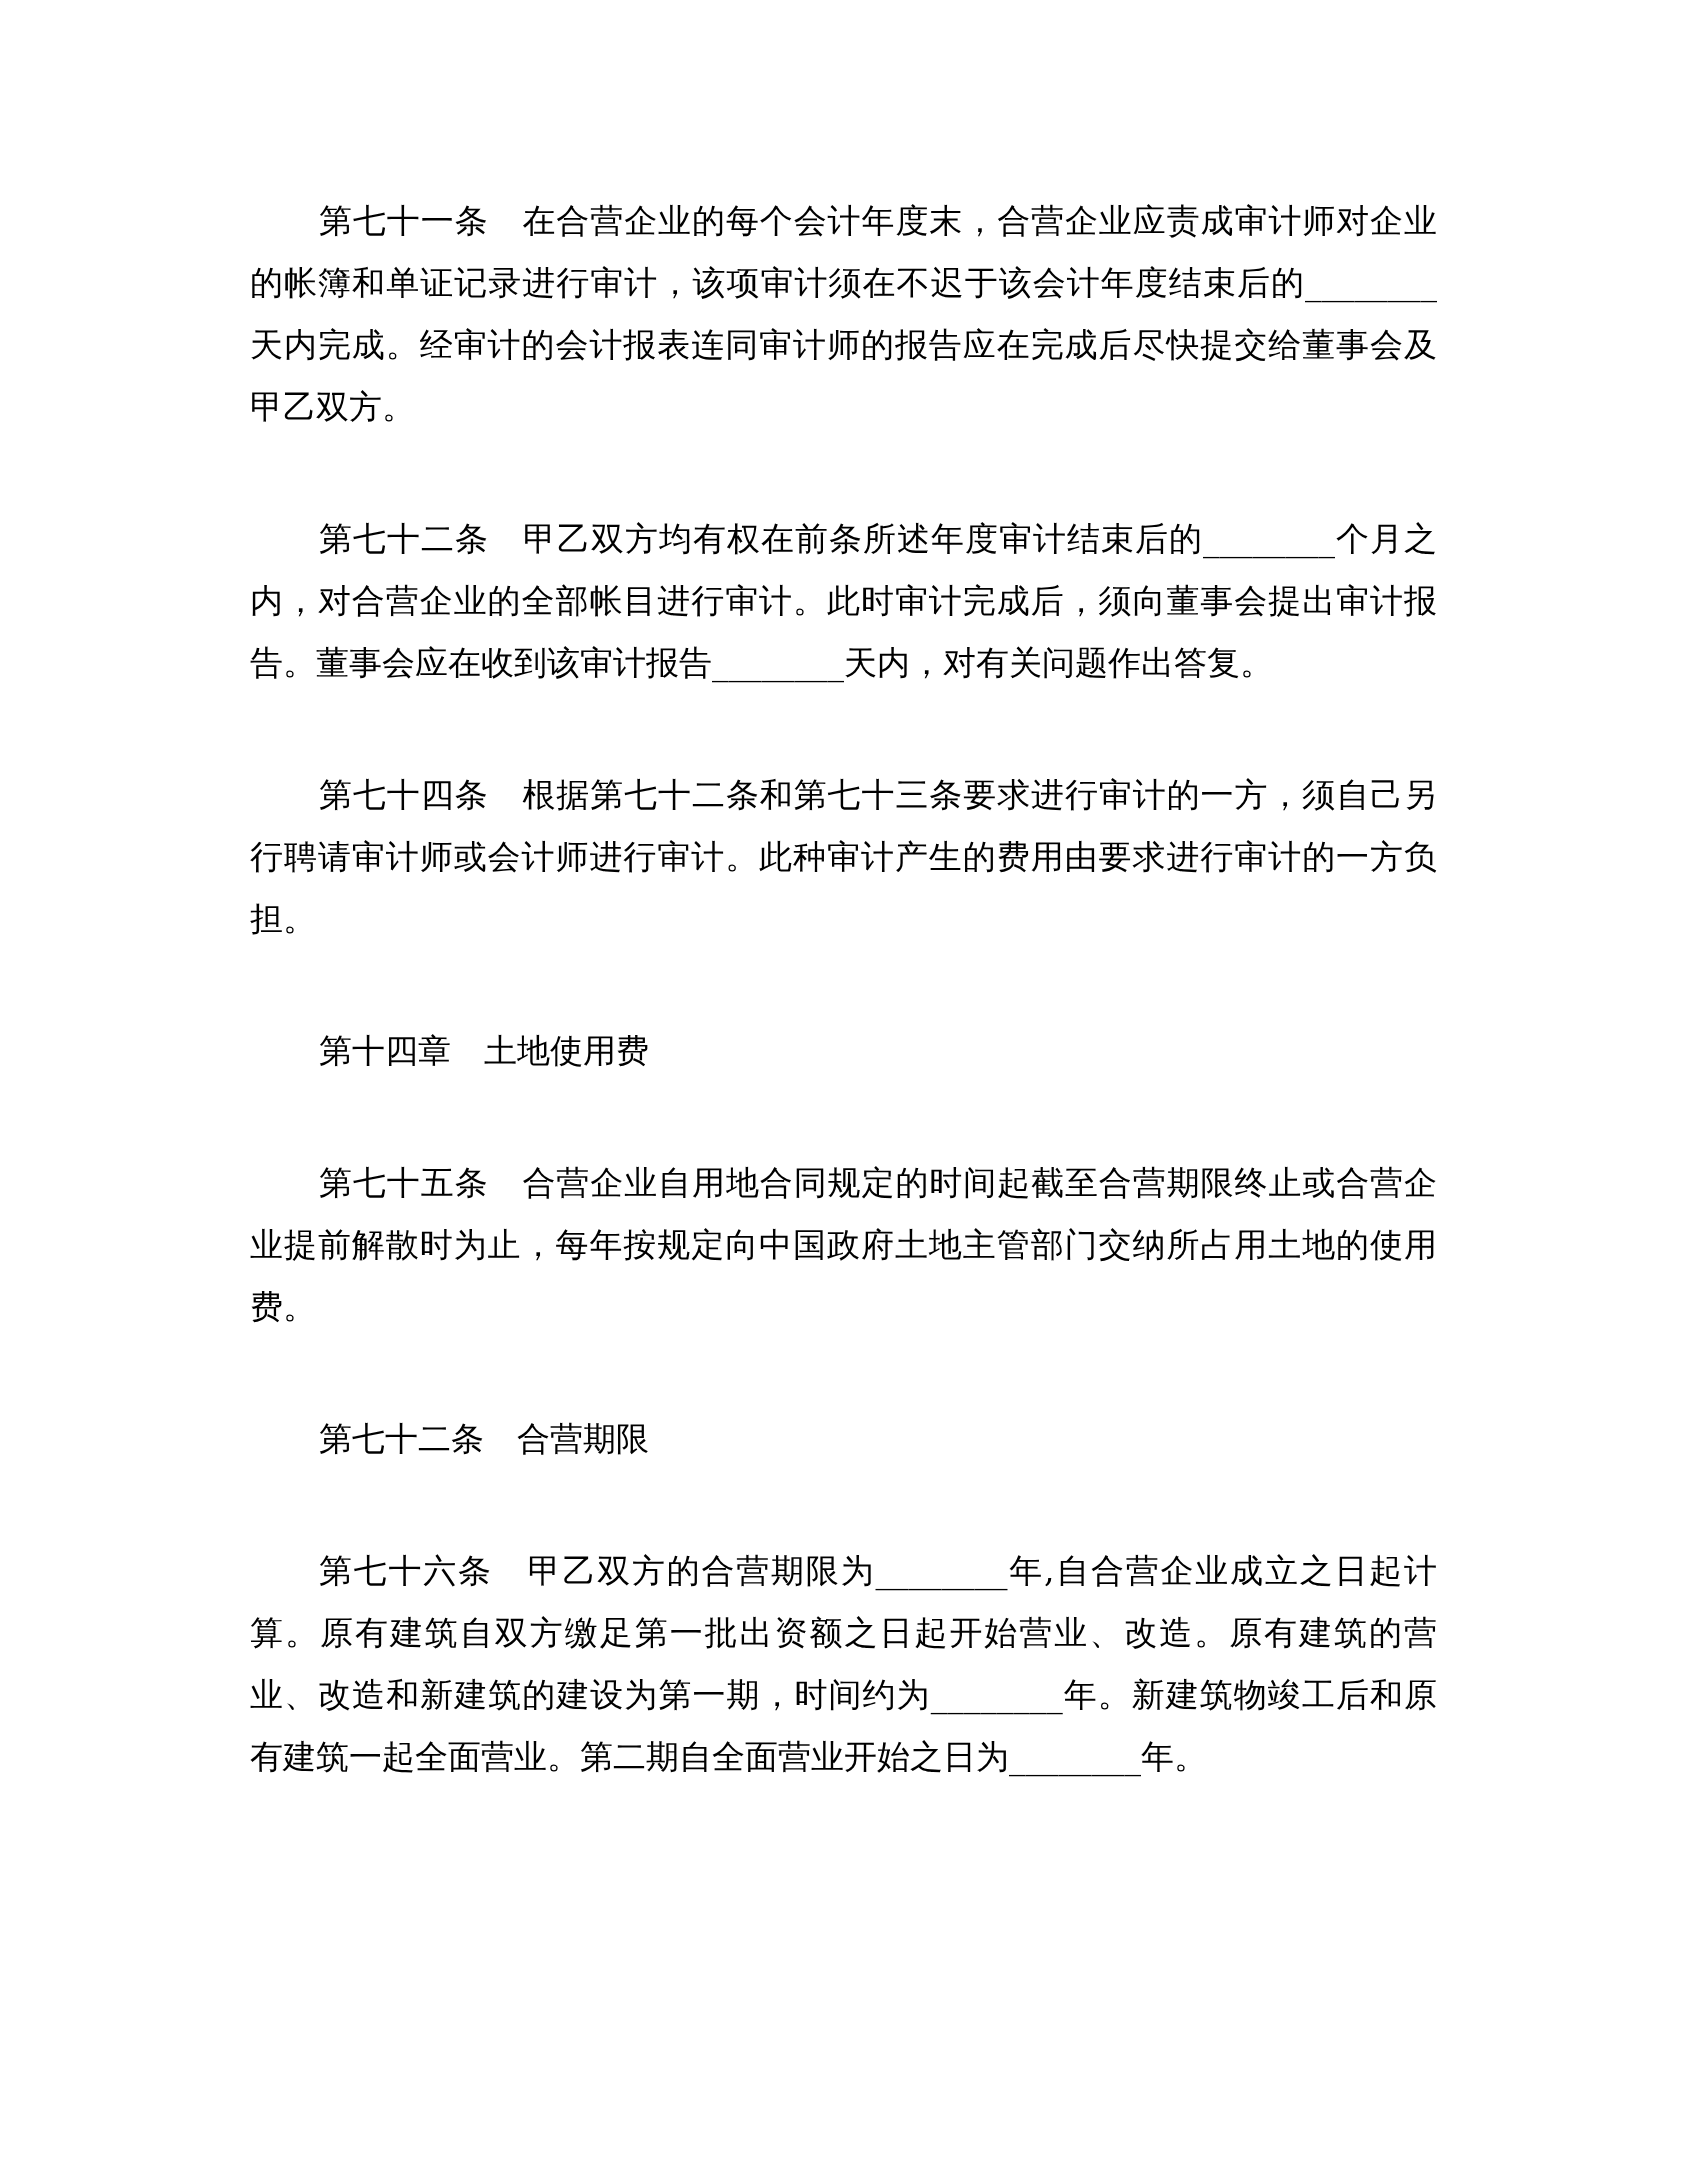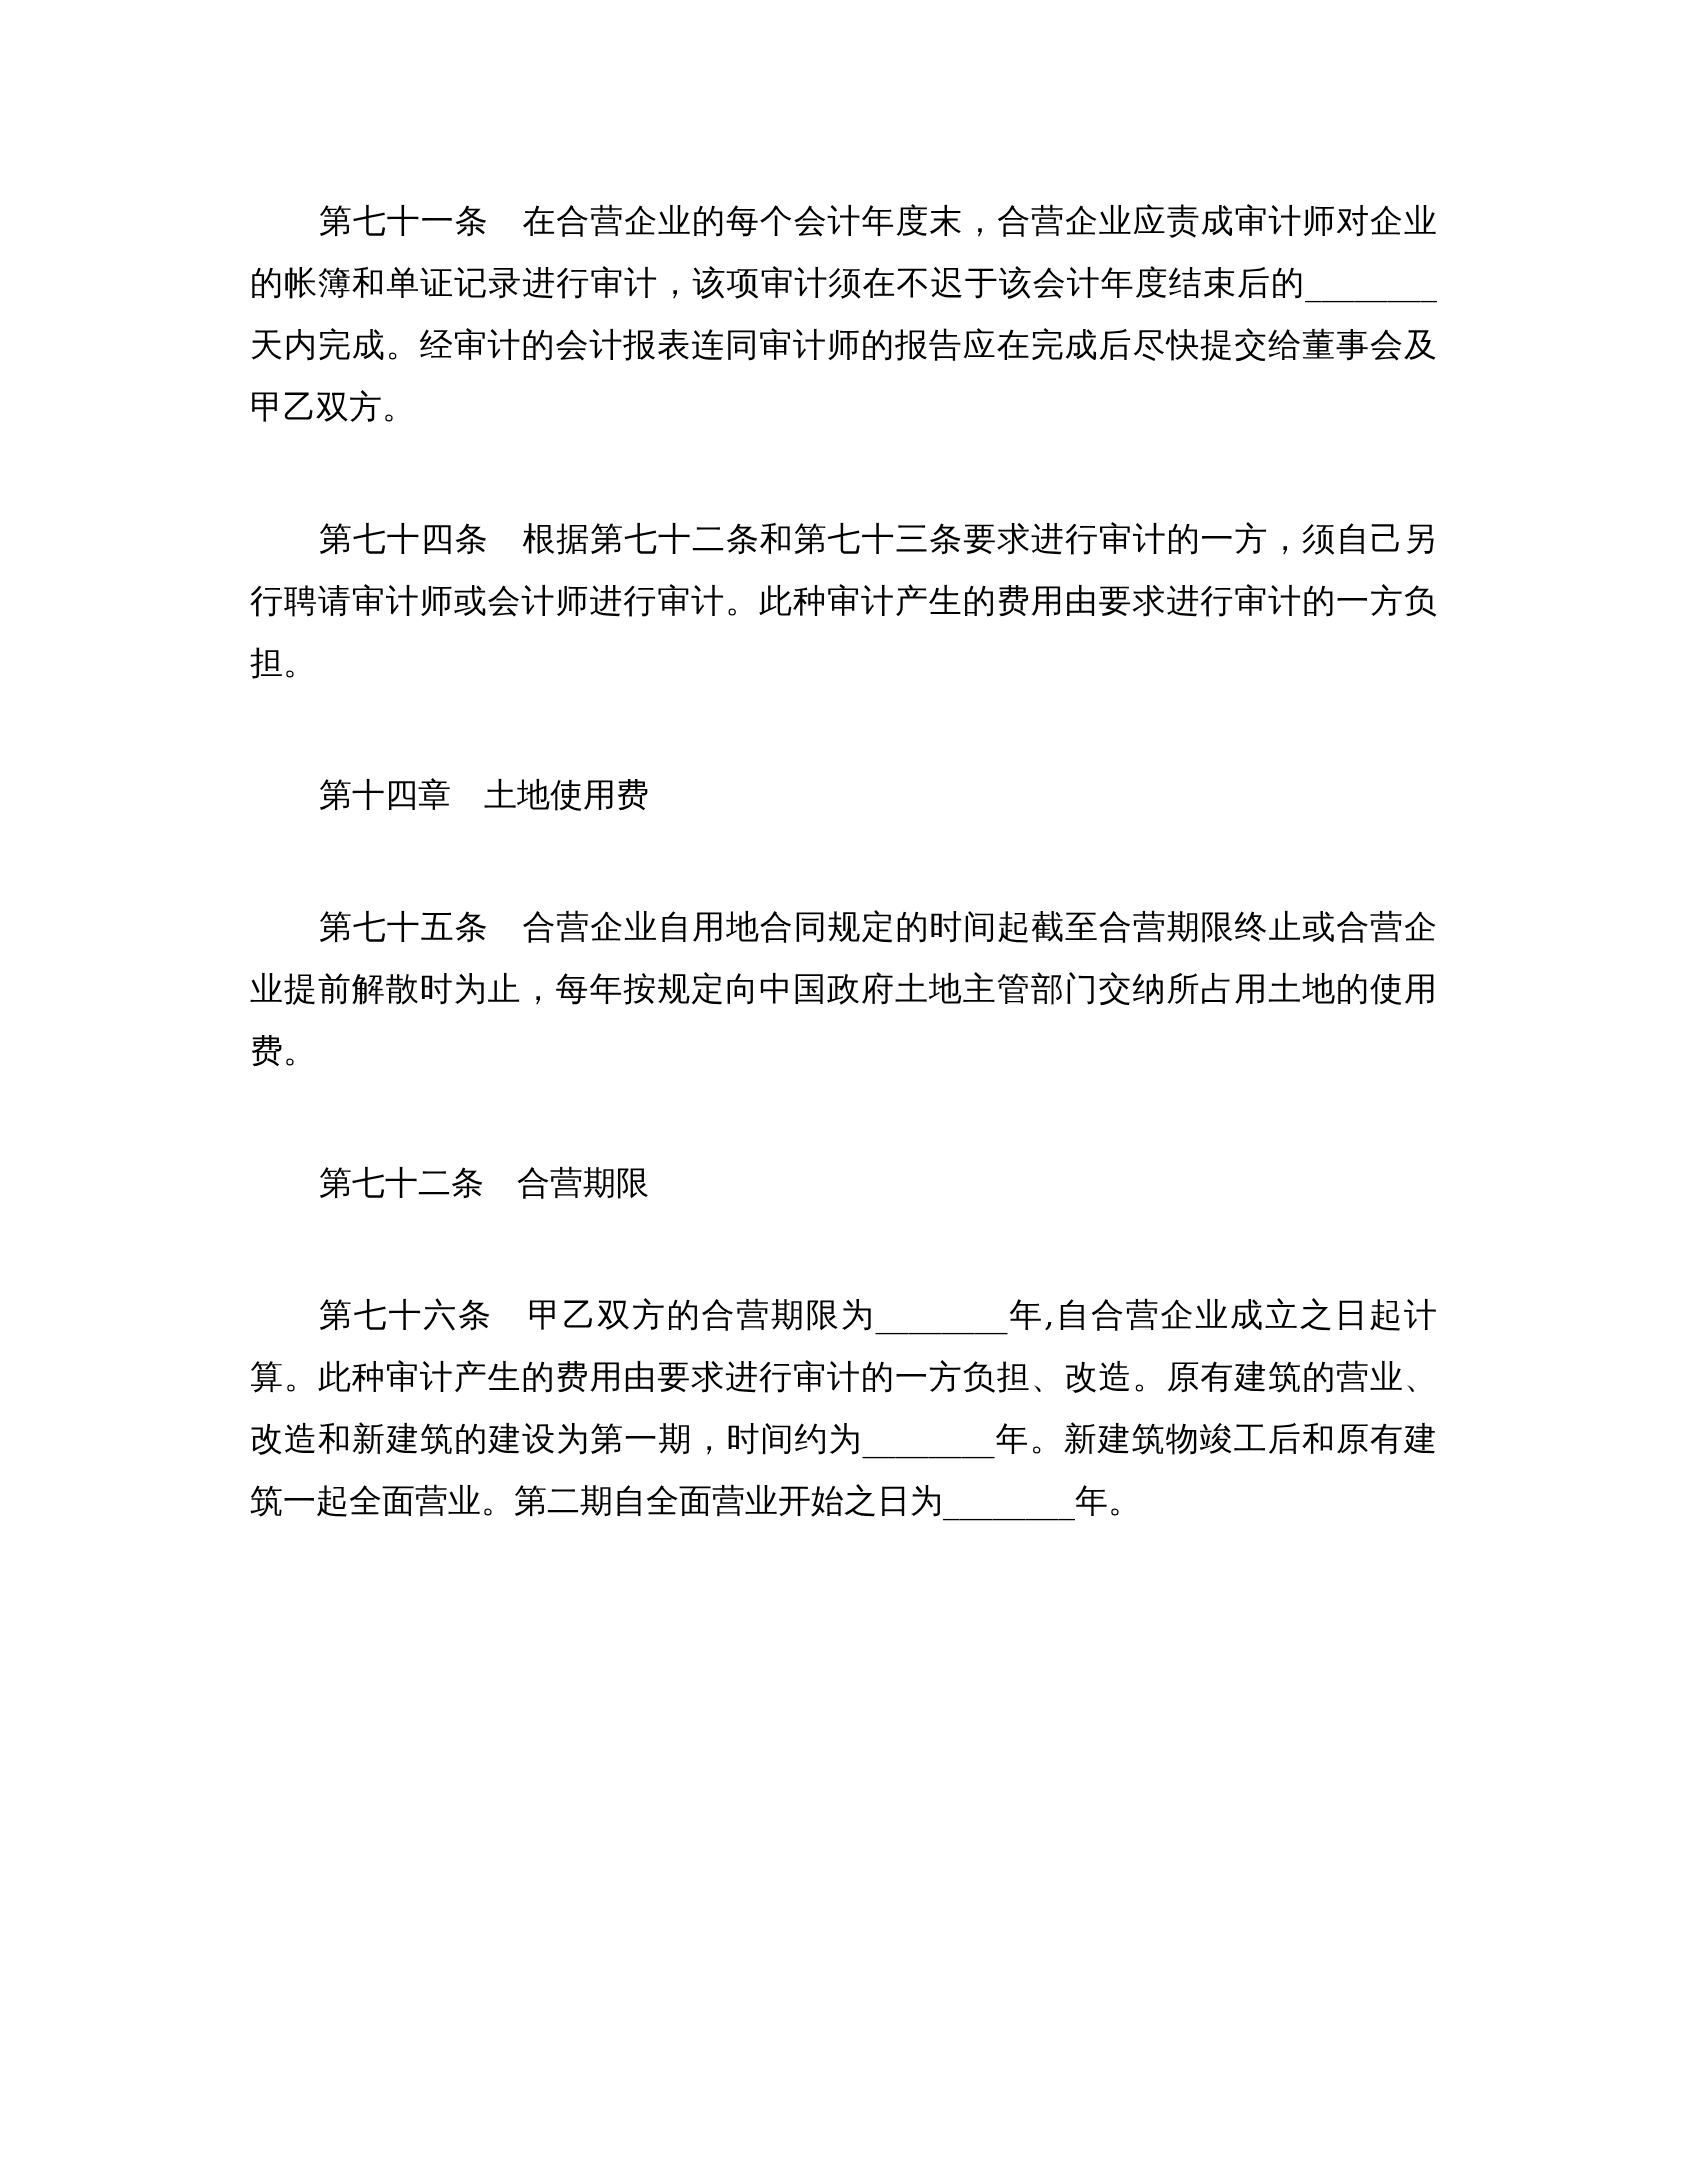--- a/index.html
+++ b/index.html
@@ -32,20 +32,21 @@
     margin-top: 0;
   }
 </style>
 </head>
 <body>
 
 <div class="page">
   <main class="doc">
 
   <p>第七十一条　在合营企业的每个会计年度末，合营企业应责成审计师对企业的帐簿和单证记录进行审计，该项审计须在不迟于该会计年度结束后的________天内完成。经审计的会计报表连同审计师的报告应在完成后尽快提交给董事会及甲乙双方。</p>
+      <p>第七十二条　甲乙双方均有权在前条所述年度审计结束后的________个月之内，对合营企业的全部帐目进行审计。此时审计完成后，须向董事会提出审计报告。董事会应在收到该审计报告________天内，对有关问题作出答复。</p>
       <p>第七十四条　根据第七十二条和第七十三条要求进行审计的一方，须自己另行聘请审计师或会计师进行审计。此种审计产生的费用由要求进行审计的一方负担。</p>
       <p>第十四章　土地使用费</p>
       <p>第七十五条　合营企业自用地合同规定的时间起截至合营期限终止或合营企业提前解散时为止，每年按规定向中国政府土地主管部门交纳所占用土地的使用费。</p>
       <p>第七十二条　合营期限</p>
-      <p>第七十六条　甲乙双方的合营期限为________年,自合营企业成立之日起计算。此种审计产生的费用由要求进行审计的一方负担、改造。原有建筑的营业、改造和新建筑的建设为第一期，时间约为________年。新建筑物竣工后和原有建筑一起全面营业。第二期自全面营业开始之日为________年。</p>
+      <p>第七十六条　甲乙双方的合营期限为________年,自合营企业成立之日起计算。原有建筑自双方缴足第一批出资额之日起开始营业、改造。原有建筑的营业、改造和新建筑的建设为第一期，时间约为________年。新建筑物竣工后和原有建筑一起全面营业。第二期自全面营业开始之日为________年。</p>
     </main>
 </div>
 
 
 </body></html>

